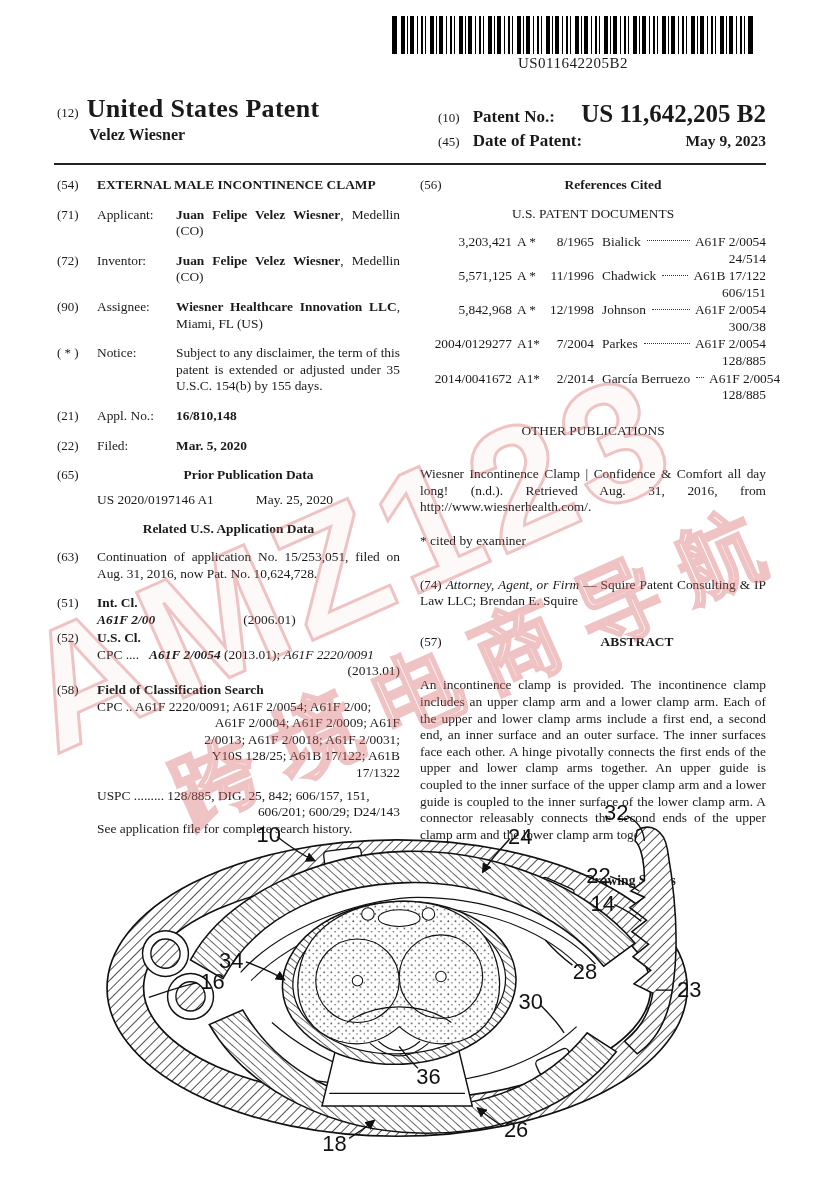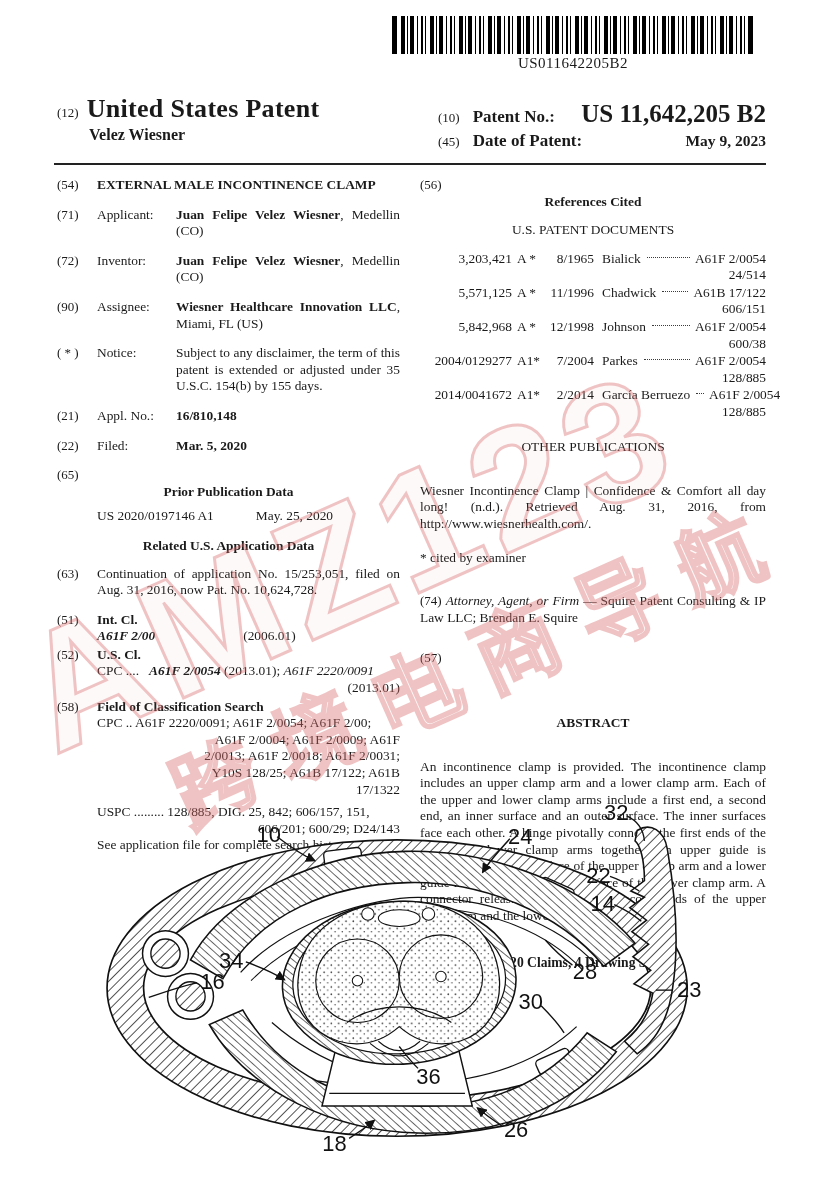--- a/index.html
+++ b/index.html
@@ -43,21 +43,21 @@
   .publine{display:flex;margin:-4px 0 13px 40px;}
   .pubdate{margin-left:42px;}
   .center-head{text-align:center;font-weight:bold;margin:2px 0 11px 0;}
   .indent-val{margin-left:40px;}
   .cls-row{display:flex;margin-left:40px;}
   .cls-ver{margin-left:88px;}
   .align-r{text-align:right;}
   .srch{margin-left:40px;}
 
   
-  .hrow{display:flex;margin-bottom:12px;flex-direction:column;}
+  .hrow{display:flex;margin-bottom:12px;}
   .subhead{text-align:center;margin:0 0 12px 0;}
   .cit{margin-bottom:1px;}
   .cit-l1{display:flex;align-items:center;white-space:nowrap;}
   .c-no{width:92px;text-align:right;flex:none;}
   .c-kind{width:27px;flex:none;margin-left:5px;}
   .c-date{width:50px;text-align:right;flex:none;}
   .c-name{margin-left:8px;flex:none;}
   .c-dots{flex:1;border-bottom:1.6px dotted #3a3a3a;margin:0 5px 3px 6px;min-width:8px;}
   .c-cls{flex:none;}
   .cit-l2{text-align:right;line-height:15.5px;margin-bottom:2px;}
@@ -220,21 +220,21 @@
     </div>
     <div class="cit">
       <div class="cit-l1">
         <span class="c-no">5,842,968</span>
         <span class="c-kind">A *</span>
         <span class="c-date">12/1998</span>
         <span class="c-name">Johnson</span>
         <span class="c-dots"></span>
         <span class="c-cls">A61F 2/0054</span>
       </div>
-      <div class="cit-l2">600/38</div>
+      <div class="cit-l2">300/38</div>
     </div>
     <div class="cit">
       <div class="cit-l1">
         <span class="c-no">2004/0129277</span>
         <span class="c-kind">A1*</span>
         <span class="c-date">7/2004</span>
         <span class="c-name">Parkes</span>
         <span class="c-dots"></span>
         <span class="c-cls">A61F 2/0054</span>
       </div>

